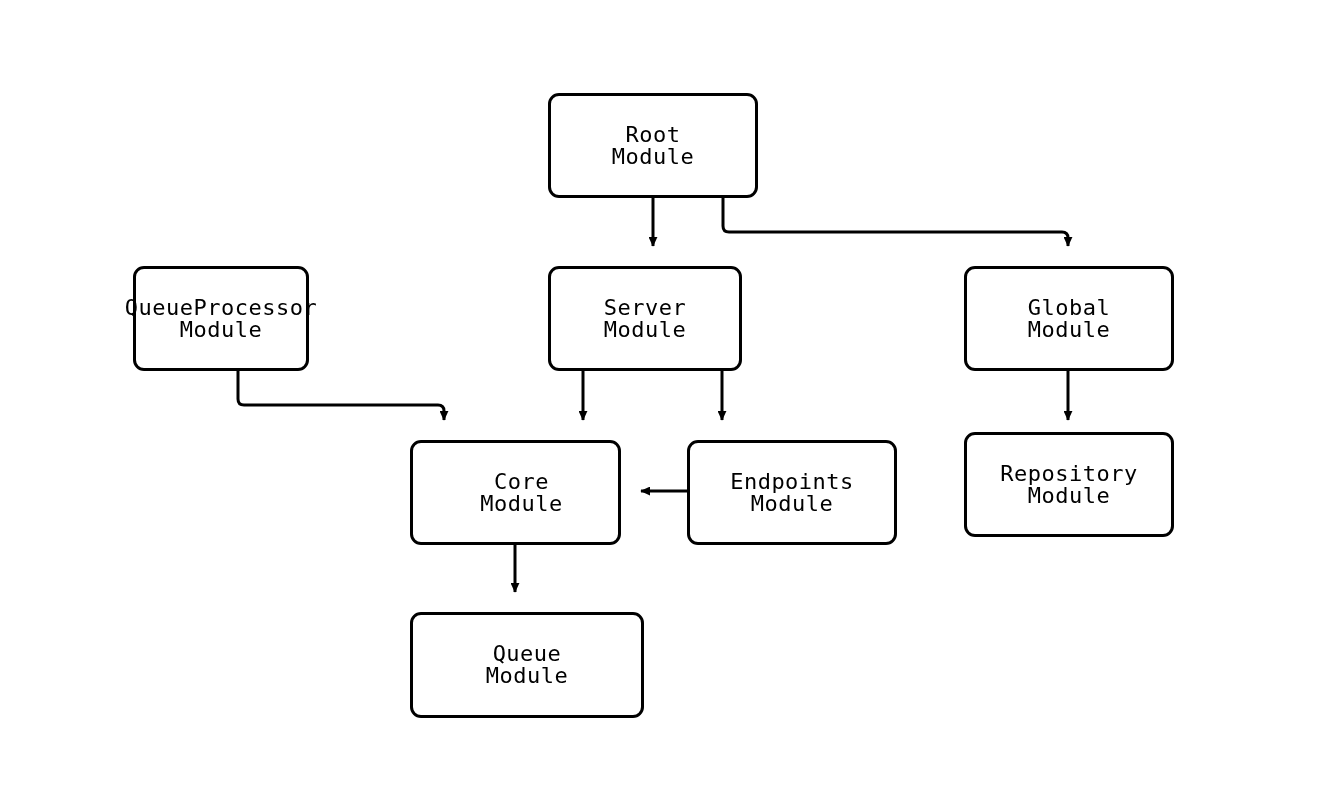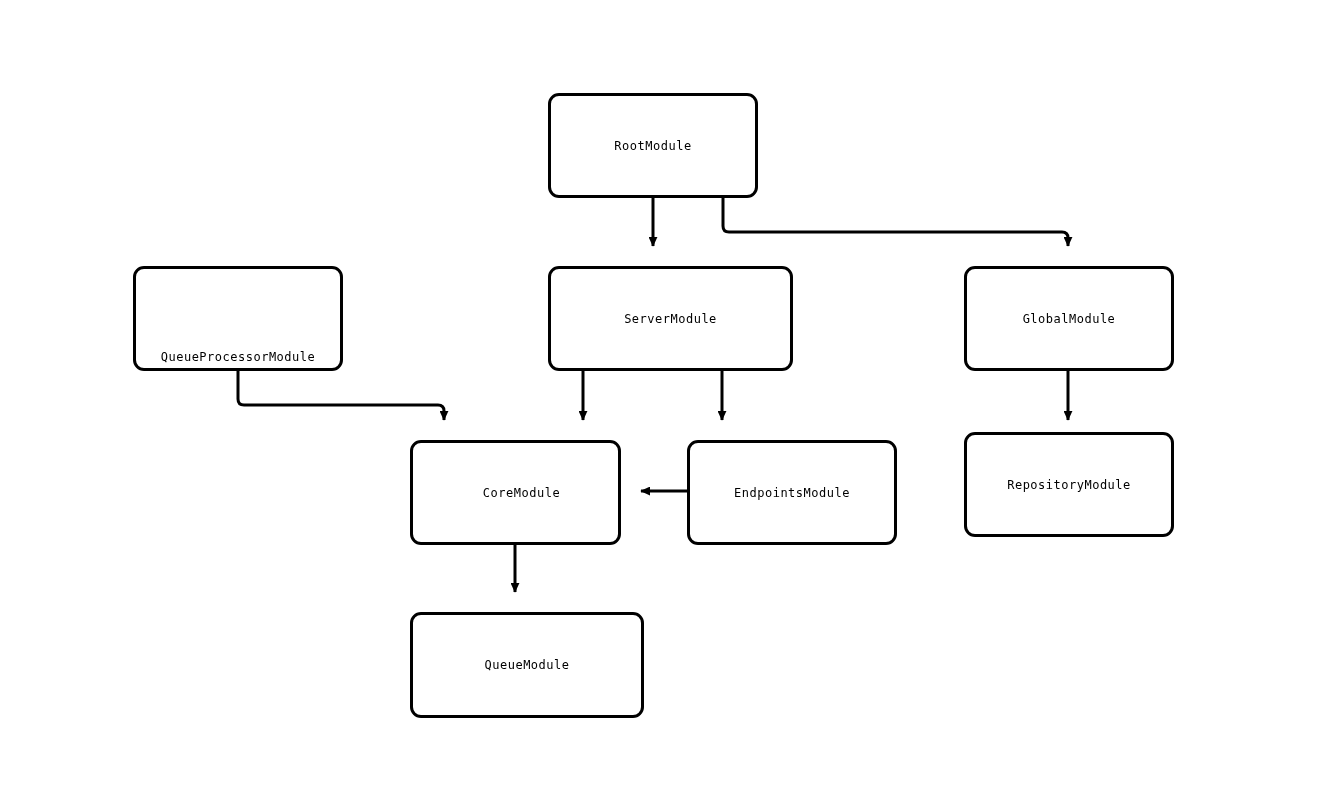--- a/index.html
+++ b/index.html
@@ -24,26 +24,26 @@
     width: 1337px;
     height: 809px;
   }
   .node {
     position: absolute;
     box-sizing: border-box;
     border: 3px solid #000000;
     border-radius: 11px;
     background: #ffffff;
     display: flex;
-    flex-direction: row;
+    flex-direction: column;
     align-items: center;
     justify-content: center;
     color: #000000;
     font-family: "DejaVu Sans Mono", "Liberation Mono", monospace;
-    font-size: 12px;
+    font-size: 22px;
     line-height: 22px;
     letter-spacing: 0.5px;
     white-space: pre;
     text-align: center;
     z-index: 2;
   }
   .node-line {
     display: block;
   }
 </style>
@@ -76,26 +76,26 @@
 
       <path d="M1068,371 L1068,420" marker-end="url(#arrowhead)"></path>
     </g>
   </svg>
 
   <div class="node" style="left:548px; top:93px; width:210px; height:105px;">
     <span class="node-line">Root</span>
     <span class="node-line">Module</span>
   </div>
 
-  <div class="node" style="left:133px; top:266px; width:210px; height:105px;align-items:flex-end;">
+  <div class="node" style="left:133px; top:266px; width:176px; height:105px;">
     <span class="node-line">QueueProcessor</span>
     <span class="node-line">Module</span>
   </div>
 
-  <div class="node" style="left:548px; top:266px; width:245px; height:105px;">
+  <div class="node" style="left:548px; top:266px; width:194px; height:105px;">
     <span class="node-line">Server</span>
     <span class="node-line">Module</span>
   </div>
 
   <div class="node" style="left:964px; top:266px; width:210px; height:105px;">
     <span class="node-line">Global</span>
     <span class="node-line">Module</span>
   </div>
 
   <div class="node" style="left:410px; top:440px; width:211px; height:105px;padding-left:12px;">

